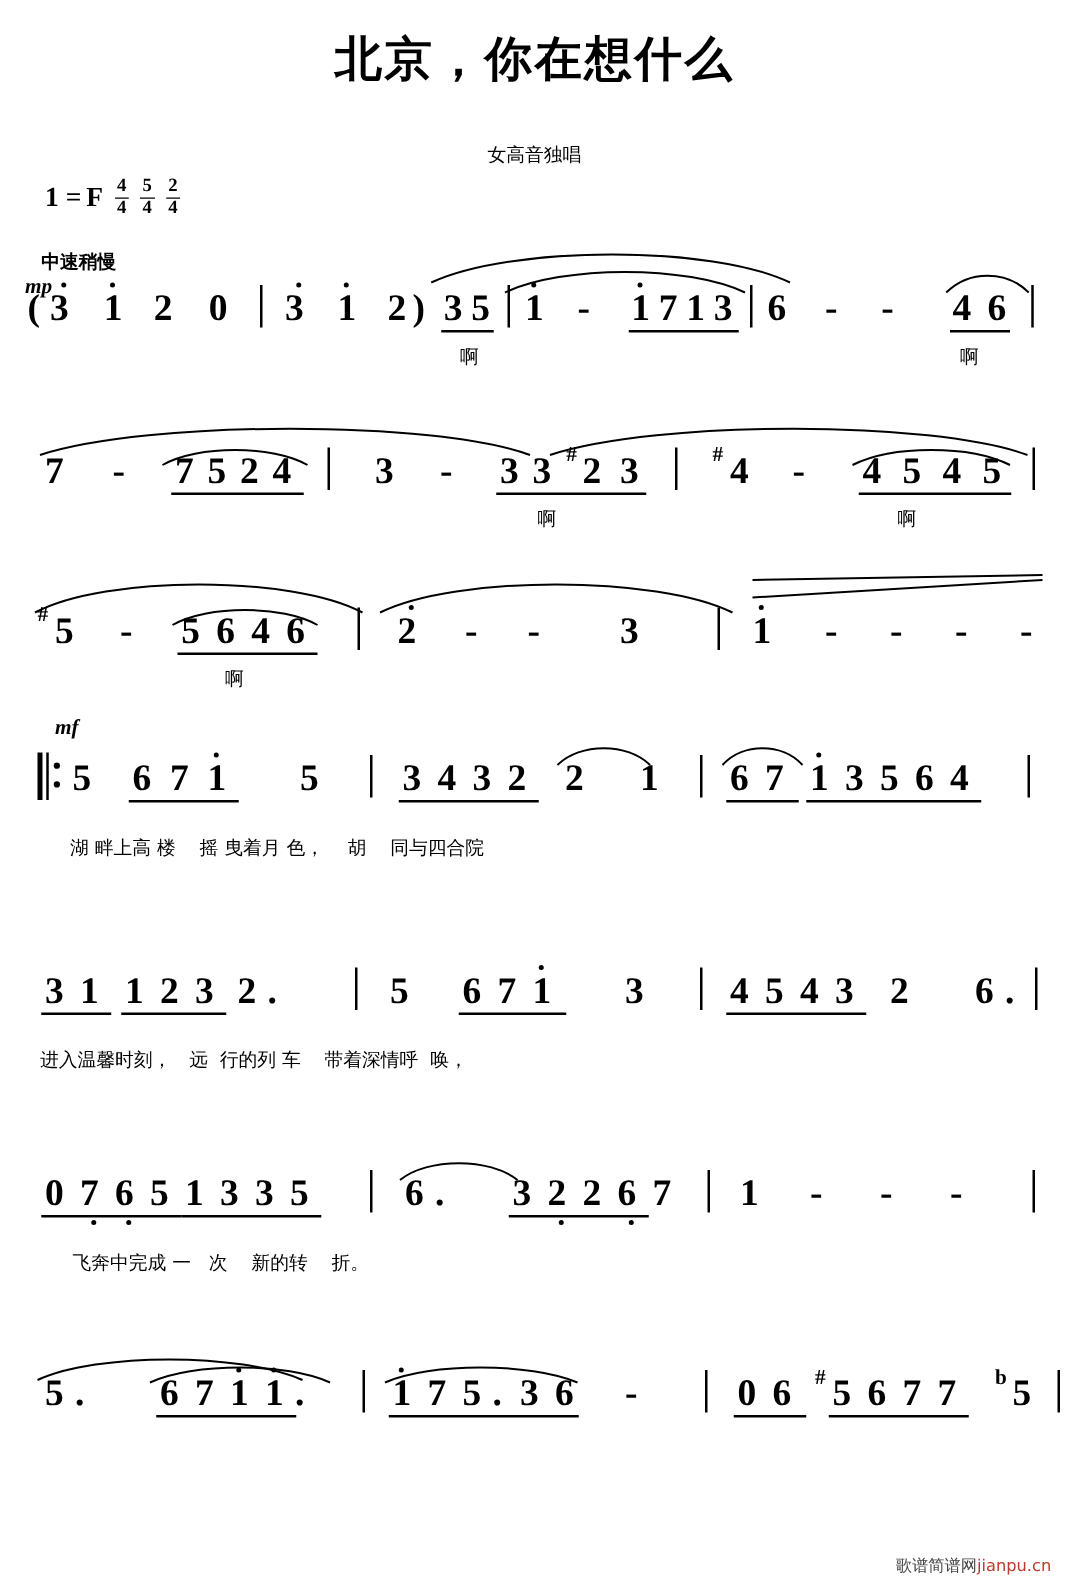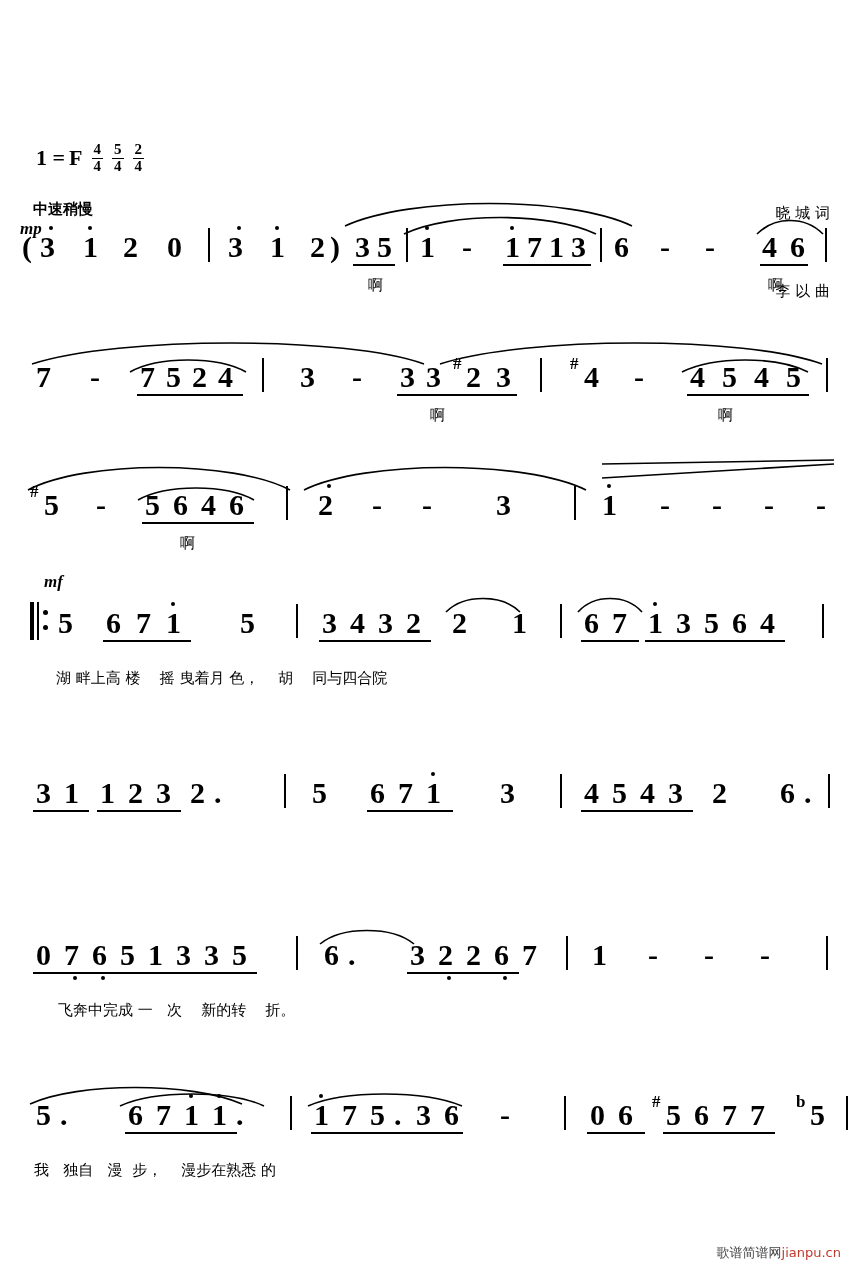--- a/index.html
+++ b/index.html
@@ -112,44 +112,42 @@
     font-size:13px;
     color:#444;
   }
   .watermark .red{color:#c0392b;}
 </style>
 </head>
 <body>
 
 <div class="sheet">
 
+  <div class="title">北京，你在想什么</div>
+  <div class="subtitle">女高音独唱</div>
 
   <div class="keysig">
     <span class="eq">1 =</span>
     <span>F</span>
     <span class="frac">
       <span class="num">4</span>
       <span class="den">4</span>
     </span>
     <span class="frac">
       <span class="num">5</span>
       <span class="den">4</span>
     </span>
     <span class="frac">
       <span class="num">2</span>
       <span class="den">4</span>
     </span>
   </div>
 
   <div class="tempo">中速稍慢</div>
 
-  <div class="credits">
-    <div>晓 城 词</div>
-    <div>李 以 曲</div>
-  </div>
 
   <div class="row" style="top:222px;">
     <div class="dyn" style="left:20px;top:-3px;">mp</div>
 
     <div class="notes">
       <span class="g" style="left:22px;top:8px;">(</span>
       <span class="g" style="left:40px;top:8px;">3</span>
       <span class="dotu" style="left:49px;top:4px;"></span>
       <span class="g" style="left:83px;top:8px;">1</span>
       <span class="dotu" style="left:88px;top:4px;"></span>
@@ -366,20 +364,23 @@
       <span class="g" style="left:612px;top:8px;">5</span>
       <span class="g" style="left:640px;top:8px;">4</span>
       <span class="g" style="left:668px;top:8px;">3</span>
       <span class="beam" style="left:581px;top:42px;width:112px;"></span>
       <span class="g" style="left:712px;top:8px;">2</span>
       <span class="g" style="left:780px;top:8px;">6</span>
       <span class="g" style="left:804px;top:8px;">.</span>
       <div class="bar" style="left:828px;top:6px;height:34px;"></div>
     </div>
 
+    <div class="lyr" style="margin-top:6px;">
+      <span class="a" style="left:32px;">进入温馨时刻，   远  行的列 车    带着深情呼  唤，</span>
+    </div>
   </div>
 
   <div class="row" style="top:930px;">
     <div class="notes">
       <span class="g" style="left:36px;top:8px;">0</span>
       <span class="g" style="left:64px;top:8px;">7</span>
       <span class="g" style="left:92px;top:8px;">6</span>
       <span class="g" style="left:120px;top:8px;">5</span>
       <span class="beam" style="left:33px;top:42px;width:112px;"></span>
       <span class="dotu" style="left:73px;top:46px;"></span>
@@ -457,22 +458,19 @@
         <path d="M2,22 C50,0 164,0 214,22" stroke="#000" stroke-width="1.6" fill="none"></path>
       </svg>
       <svg class="slur" style="left:118px;top:-2px;width:150px;height:22px;">
         <path d="M2,18 C36,2 112,2 146,18" stroke="#000" stroke-width="1.6" fill="none"></path>
       </svg>
       <svg class="slur" style="left:306px;top:-2px;width:160px;height:22px;">
         <path d="M2,18 C38,2 118,2 156,18" stroke="#000" stroke-width="1.6" fill="none"></path>
       </svg>
     </div>
 
-    <div class="lyr" style="margin-top:6px;">
-      <span class="a" style="left:34px;">我   独自   漫  步，    漫步在熟悉 的</span>
-    </div>
   </div>
 
   <div class="watermark">
     <span>歌谱简谱网</span><span class="red">jianpu.cn</span>
   </div>
 
 </div>
 
 </body></html>

